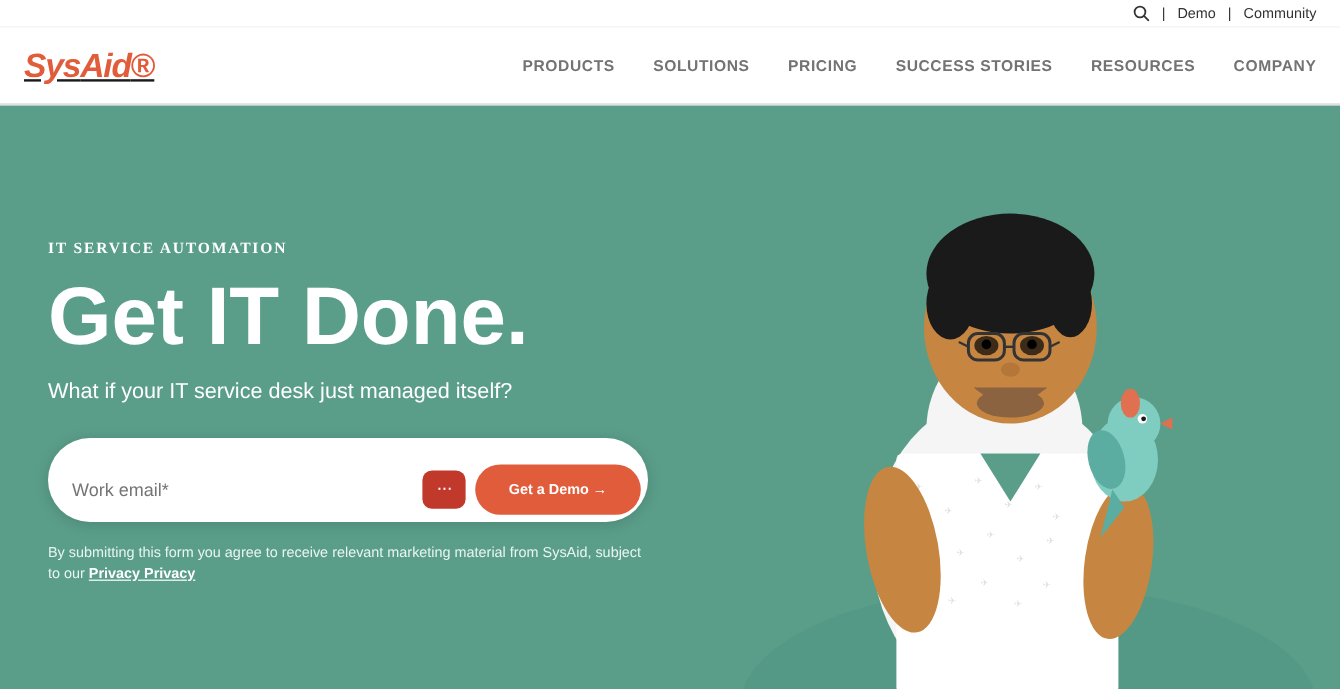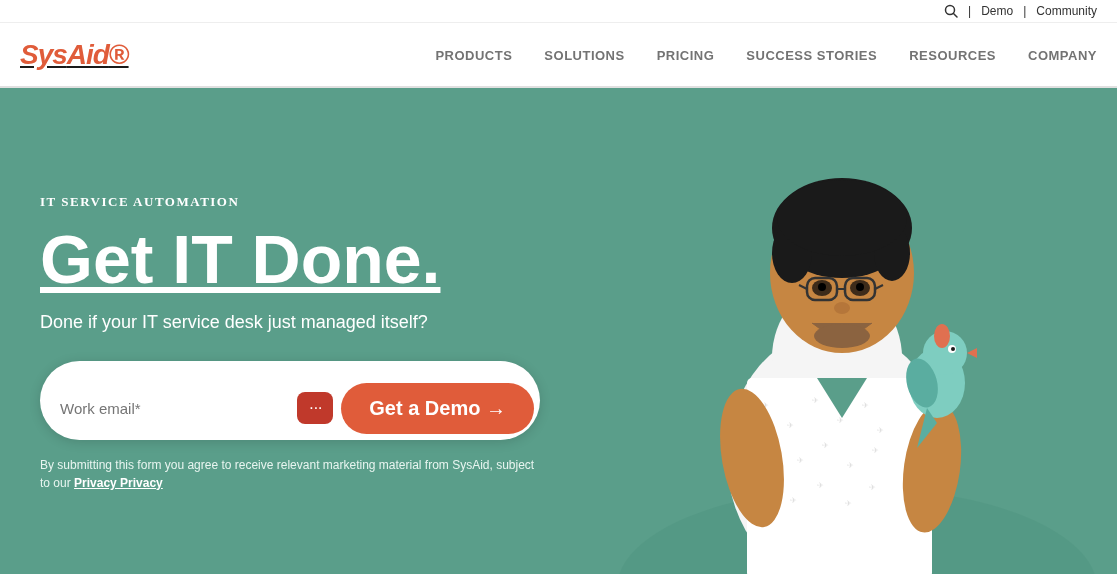--- a/index.html
+++ b/index.html
@@ -76,21 +76,20 @@
       text-transform: uppercase;
       margin-bottom: 14px;
       font-family: Liberation Serif, serif;
     }
     .hero-title {
       font-size: 68px;
       font-weight: 900;
       color: #fff;
       line-height: 1.05;
       margin-bottom: 16px;
-      text-decoration: underline;
     }
     .hero-subtitle {
       font-size: 18px;
       color: #fff;
       margin-bottom: 28px;
       font-weight: 400;
     }
     .hero-form {
       display: flex;
       align-items: center;
@@ -124,21 +123,21 @@
       color: #fff;
       font-size: 16px;
       letter-spacing: -1px;
     }
     .demo-btn {
       background: #e05c3a;
       color: #fff;
       border: none;
       border-radius: 50px;
       padding: 14px 28px;
-      font-size: 20px;
+      font-size: 12px;
       font-weight: 700;
       cursor: pointer;
       white-space: nowrap;
       display: flex;
       align-items: center;
       gap: 8px;
     }
     .hero-disclaimer {
       font-size: 12px;
       color: #e8f5f0;
@@ -193,21 +192,21 @@
     <li><a href="#">SUCCESS STORIES</a></li>
     <li><a href="#">RESOURCES</a></li>
     <li><a href="#">COMPANY</a></li>
   </ul>
 </nav>
 
 <section class="hero">
   <div class="hero-content">
     <p class="hero-eyebrow">IT SERVICE AUTOMATION</p>
     <h1 class="hero-title">Get IT Done.</h1>
-    <p class="hero-subtitle">Done if your IT service desk just managed itself?</p>
+    <p class="hero-subtitle">What if your IT service desk just managed itself?</p>
     <div class="hero-form">
       <input type="email" placeholder="Work email*" style="">
       <div class="chat-icon-box">
         <span>···</span>
       </div>
       <button class="demo-btn">Get a Demo →</button>
     </div>
     <p class="hero-disclaimer">
       <span>By submitting this form you agree to receive relevant marketing material from SysAid, subject to our</span>
       <a href="#">Privacy Privacy</a>

